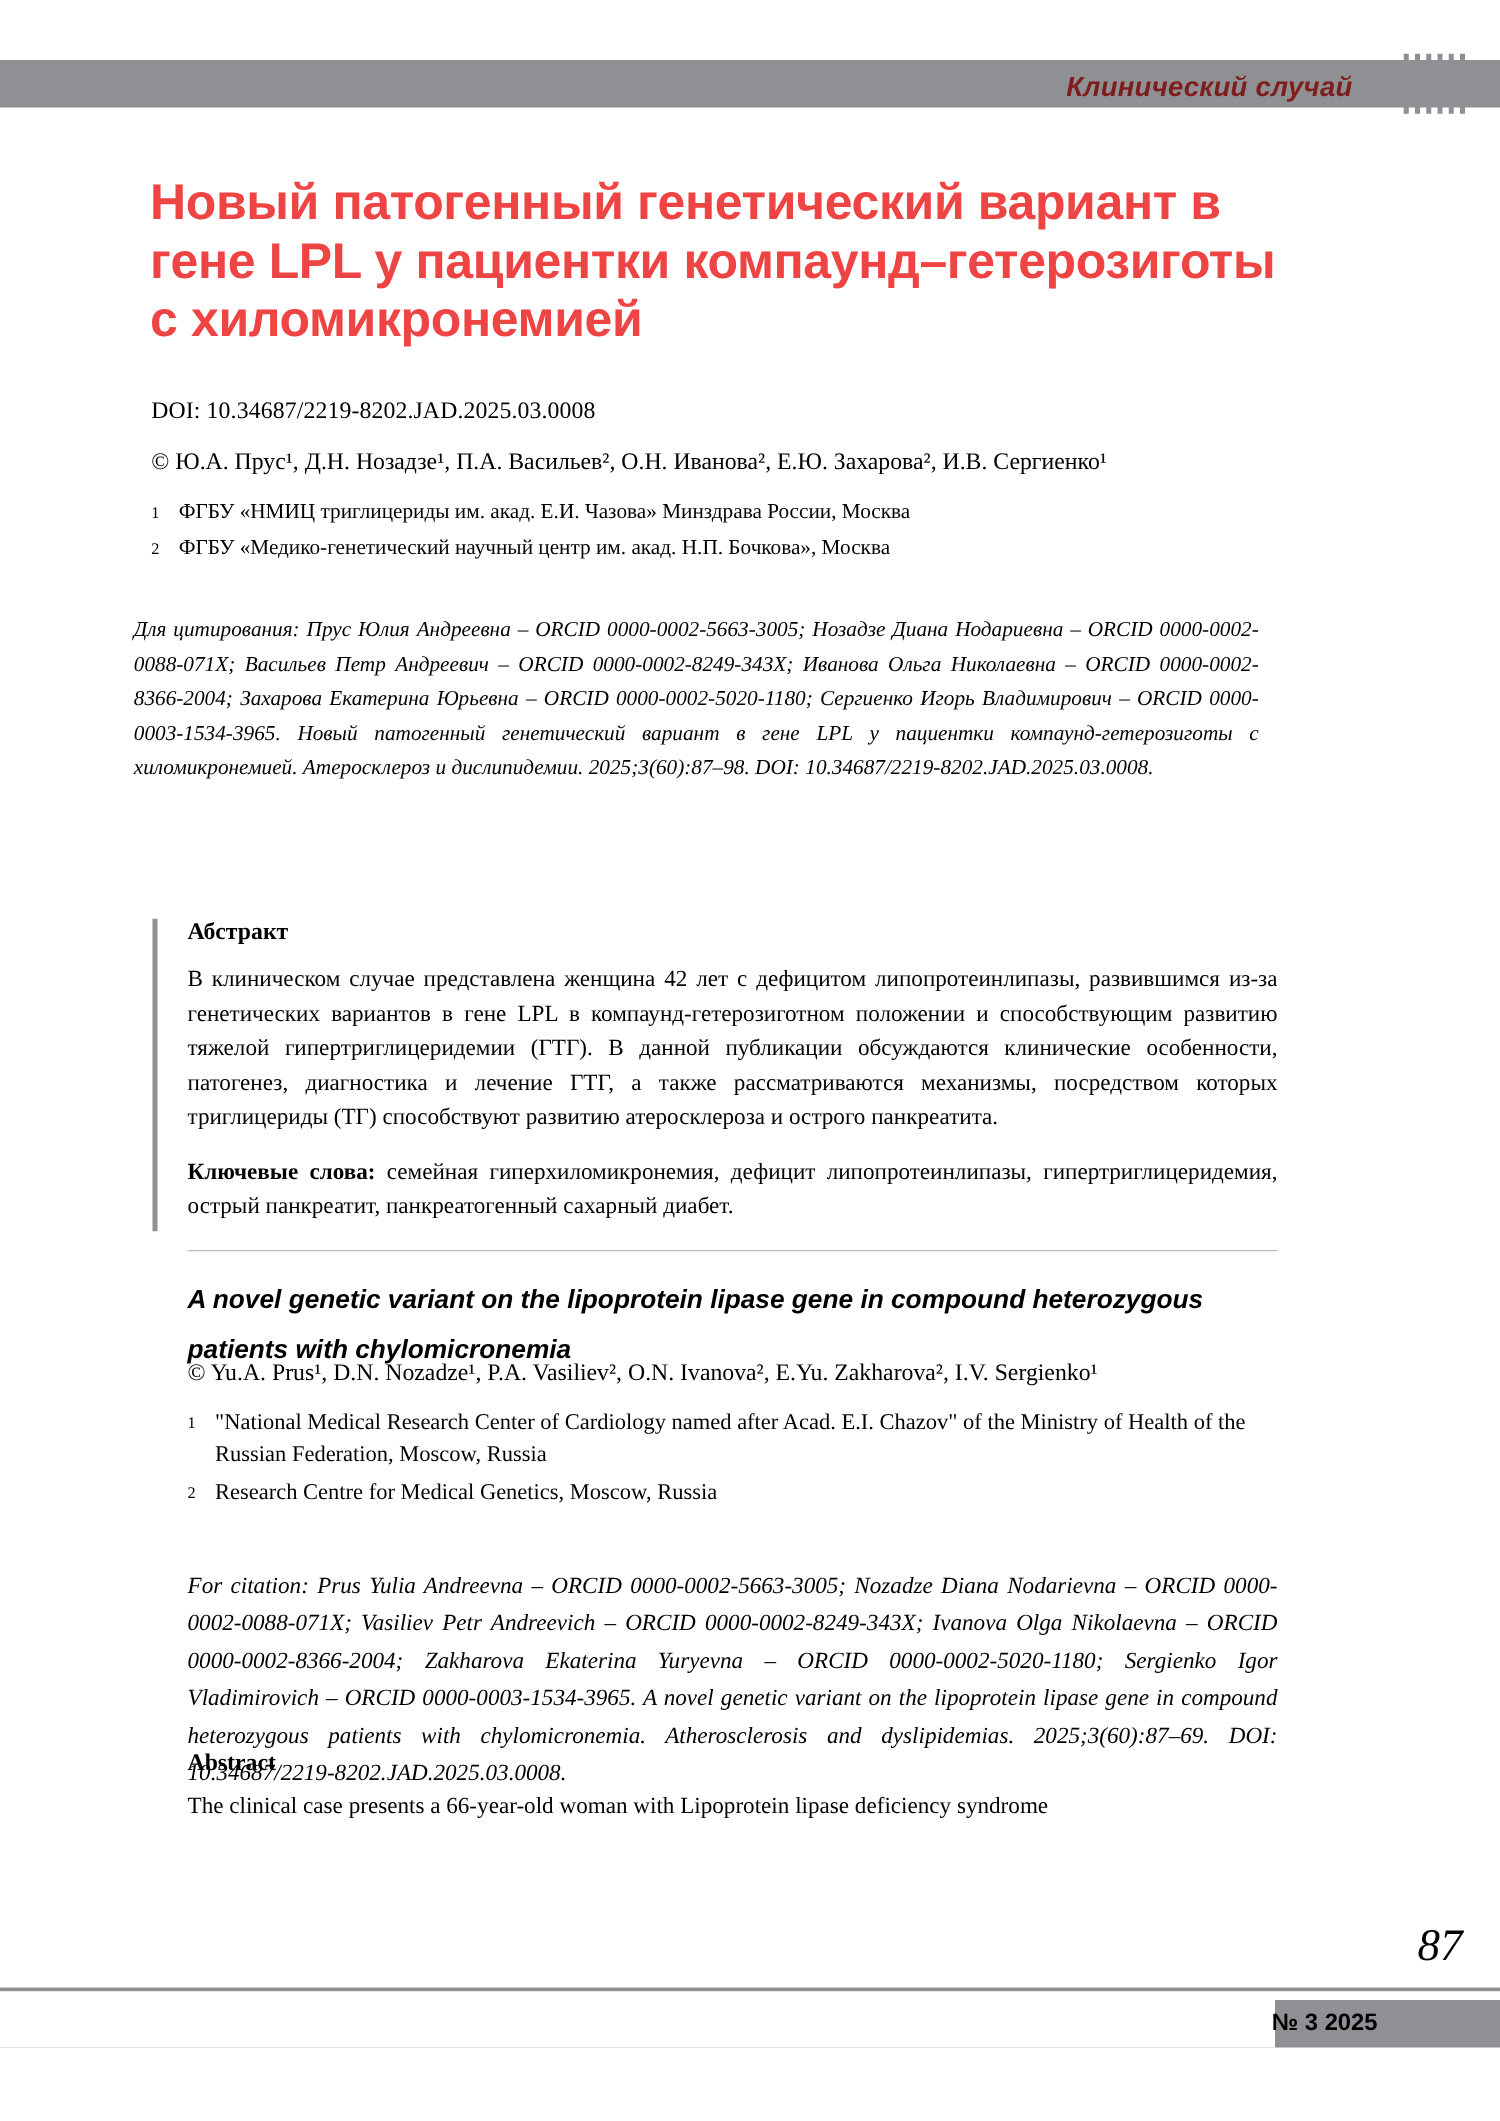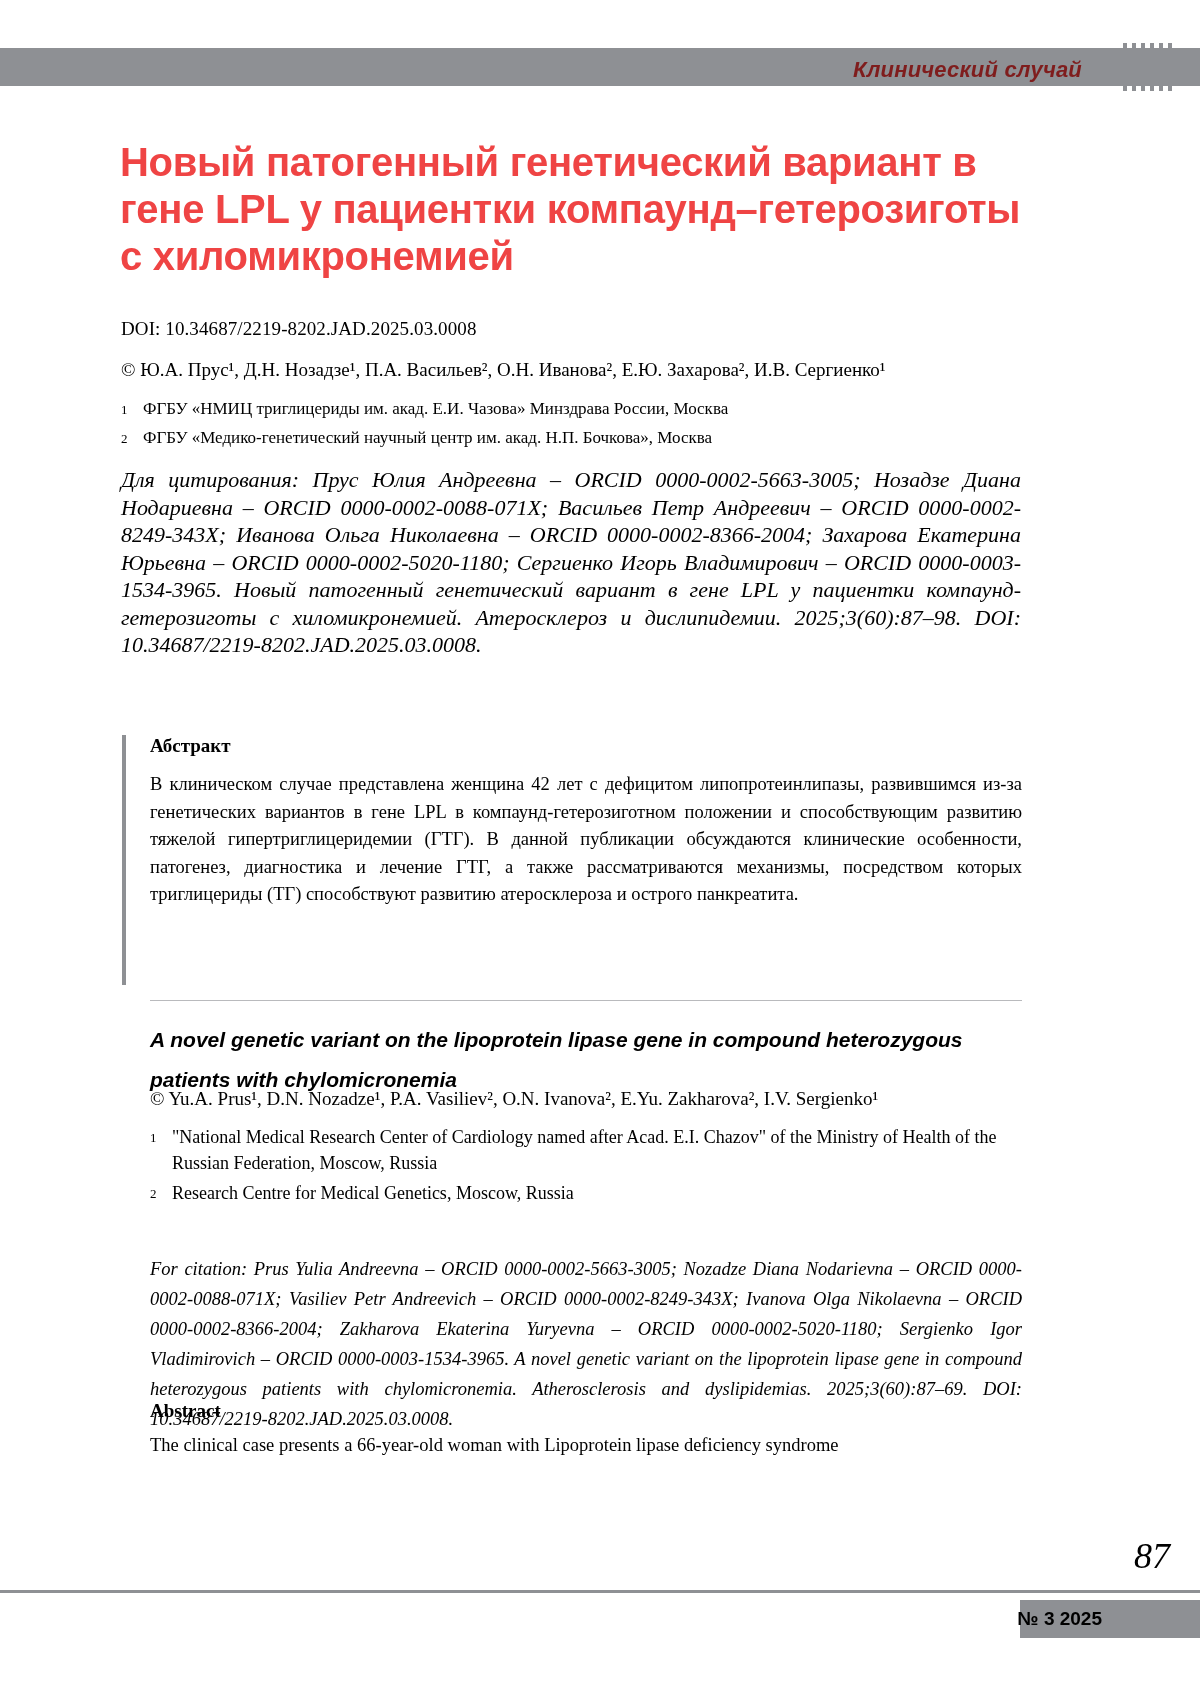--- a/index.html
+++ b/index.html
@@ -99,26 +99,27 @@
     width: 22px;
     flex: 0 0 22px;
     font-size: 13px;
     vertical-align: super;
     padding-top: 1px;
   }
   .affil-text { flex: 1; }
 
   .citation {
     position: absolute;
-    left: 121px;
+    left: 107px;
     width: 900px;
     font-style: italic;
-    font-size: 22px;
+    font-size: 17px;
     line-height: 27.5px;
     text-align: justify;
+    margin-top: 24px;
   }
 
   
   .abs-rule {
     position: absolute;
     left: 122px;
     top: 735px;
     width: 4px;
     height: 250px;
     background: #8e9094;
@@ -288,20 +289,24 @@
     <span class="affil-text">ФГБУ «Медико-генетический научный центр им. акад. Н.П. Бочкова», Москва</span>
   </div>
 </div>
 
 <div class="citation" style="top:466px;">Для цитирования: Прус Юлия Андреевна – ORCID 0000-0002-5663-3005; Нозадзе Диана Нодариевна – ORCID 0000-0002-0088-071X; Васильев Петр Андреевич – ORCID 0000-0002-8249-343X; Иванова Ольга Николаевна – ORCID 0000-0002-8366-2004; Захарова Екатерина Юрьевна – ORCID 0000-0002-5020-1180; Сергиенко Игорь Владимирович – ORCID 0000-0003-1534-3965. Новый патогенный генетический вариант в гене LPL у пациентки компаунд-гетерозиготы с хиломикронемией. Атеросклероз и дислипидемии. 2025;3(60):87–98. DOI: 10.34687/2219-8202.JAD.2025.03.0008.</div>
 
 <div class="abs-rule"></div>
 <div class="abs-wrap">
   <div class="abs-title">Абстракт</div>
   <div class="abs-text">В клиническом случае представлена женщина 42 лет с дефицитом липопротеинлипазы, развившимся из-за генетических вариантов в гене LPL в компаунд-гетерозиготном положении и способствующим развитию тяжелой гипертриглицеридемии (ГТГ). В данной публикации обсуждаются клинические особенности, патогенез, диагностика и лечение ГТГ, а также рассматриваются механизмы, посредством которых триглицериды (ТГ) способствуют развитию атеросклероза и острого панкреатита.</div>
+  <div class="kw">
+    <b>Ключевые слова:</b>
+    <span>семейная гиперхиломикронемия, дефицит липопротеинлипазы, гипертриглицеридемия, острый панкреатит, панкреатогенный сахарный диабет.</span>
+  </div>
 </div>
 
 <div class="hr" style="top:1000px;"></div>
 
 <div class="title-en">A novel genetic variant on the lipoprotein lipase gene in compound heterozygous patients with chylomicronemia</div>
 
 <div class="authors-en">© Yu.A. Prus¹, D.N. Nozadze¹, P.A. Vasiliev², O.N. Ivanova², E.Yu. Zakharova², I.V. Sergienko¹</div>
 
 <div class="affil-en">
   <div class="affil-row">

